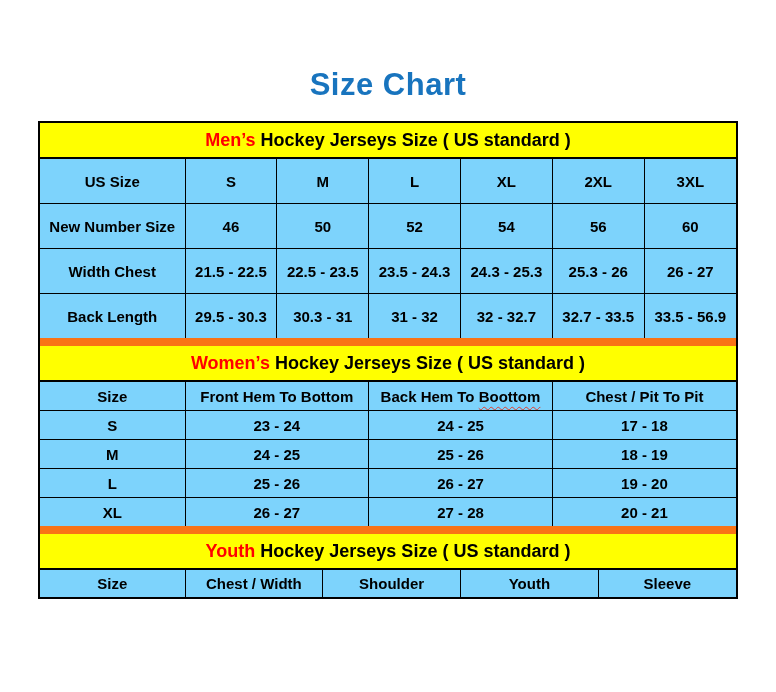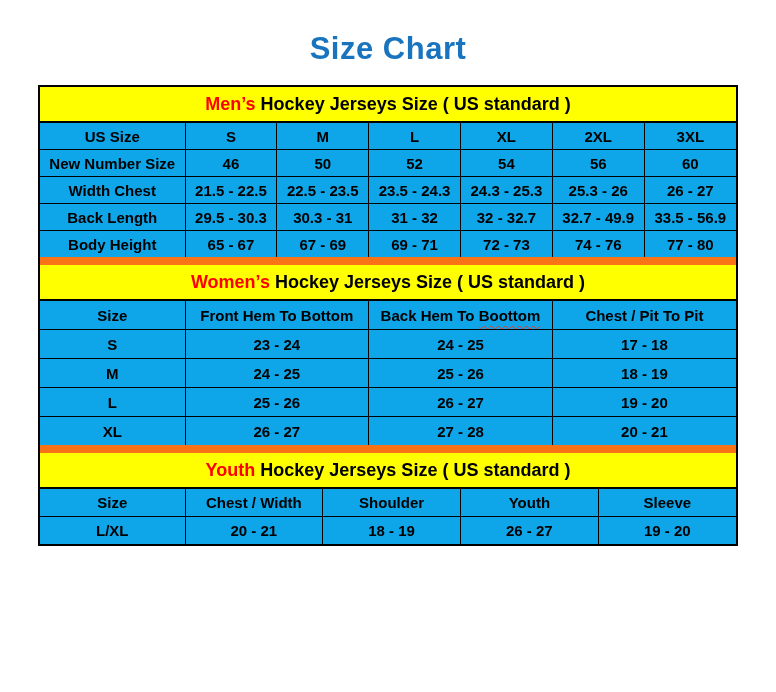--- a/index.html
+++ b/index.html
@@ -7,34 +7,34 @@
     position: relative;
     width: 776px;
     height: 692px;
     background: #ffffff;
     overflow: hidden;
     font-family: "Liberation Sans", sans-serif;
     color: #000000;
   }
   .title {
     margin: 0;
-    padding-top: 32px;
+    padding-top: 68px;
     text-align: center;
     font-size: 31px;
     line-height: 1.1;
     font-weight: 700;
     color: #1874be;
     letter-spacing: 0.5px;
   }
   .chart {
     width: 700px;
     margin: 19px auto 0 auto;
     border: 2px solid #000000;
     box-sizing: border-box;
-    background: #0ea5e9;
+    background: #7dd3fc;
   }
   .band {
     background: #ffff00;
     border-top: 8px solid #f97316;
     border-bottom: 2px solid #000000;
     height: 34px;
     display: flex;
     align-items: center;
     justify-content: center;
     font-size: 18px;
@@ -55,21 +55,21 @@
     font-size: 15px;
     padding: 0;
     overflow: hidden;
   }
   table.grid th { font-weight: 700; }
   table.grid td { font-weight: 700; }
   table.grid td:first-child, table.grid th:first-child { border-left: none; }
   table.grid td:last-child,  table.grid th:last-child  { border-right: none; }
   table.grid tr:first-child td, table.grid tr:first-child th { border-top: none; }
   table.grid tr:last-child td,  table.grid tr:last-child th  { border-bottom: none; }
-  .men  td, .men  th { height: 26px; margin-top: 36px; }
+  .men  td, .men  th { height: 44px; margin-top: 36px; }
   .women td, .women th { height: 28px; }
   .youth td, .youth th { height: 27px; }
   col.c-label { width: 145px; }
   .squiggle {
     text-decoration: underline;
     text-decoration-style: wavy;
     text-decoration-color: #e23d2e;
     text-decoration-thickness: 1px;
     text-underline-offset: 4px;
   }
@@ -122,31 +122,22 @@
           <td>24.3 - 25.3</td>
           <td>25.3 - 26</td>
           <td>26 - 27</td>
         </tr>
         <tr>
           <td>Back Length</td>
           <td>29.5 - 30.3</td>
           <td>30.3 - 31</td>
           <td>31 - 32</td>
           <td>32 - 32.7</td>
-          <td>32.7 - 49.9</td>
+          <td>32.7 - 33.5</td>
           <td>33.5 - 56.9</td>
-        </tr>
-        <tr>
-          <td>Body Height</td>
-          <td>65 - 67</td>
-          <td>67 - 69</td>
-          <td>69 - 71</td>
-          <td>72 - 73</td>
-          <td>74 - 76</td>
-          <td>77 - 80</td>
         </tr>
       </tbody>
     </table>
 
     <div class="band"><span class="red">Women’s</span><span> </span><span>Hockey Jerseys Size ( US standard )</span></div>
 
     <table class="grid women">
       <colgroup>
           <col class="c-label">
           <col>
@@ -198,24 +189,17 @@
           <col>
         </colgroup>
       <tbody>
         <tr>
           <th>Size</th>
           <th>Chest / Width</th>
           <th>Shoulder</th>
           <th>Youth</th>
           <th>Sleeve</th>
         </tr>
-        <tr>
-          <th>L/XL</th>
-          <td>20 - 21</td>
-          <td>18 - 19</td>
-          <td>26 - 27</td>
-          <td>19 - 20</td>
-        </tr>
       </tbody>
     </table>
 
   </div>
 </div>
 
 </body></html>

